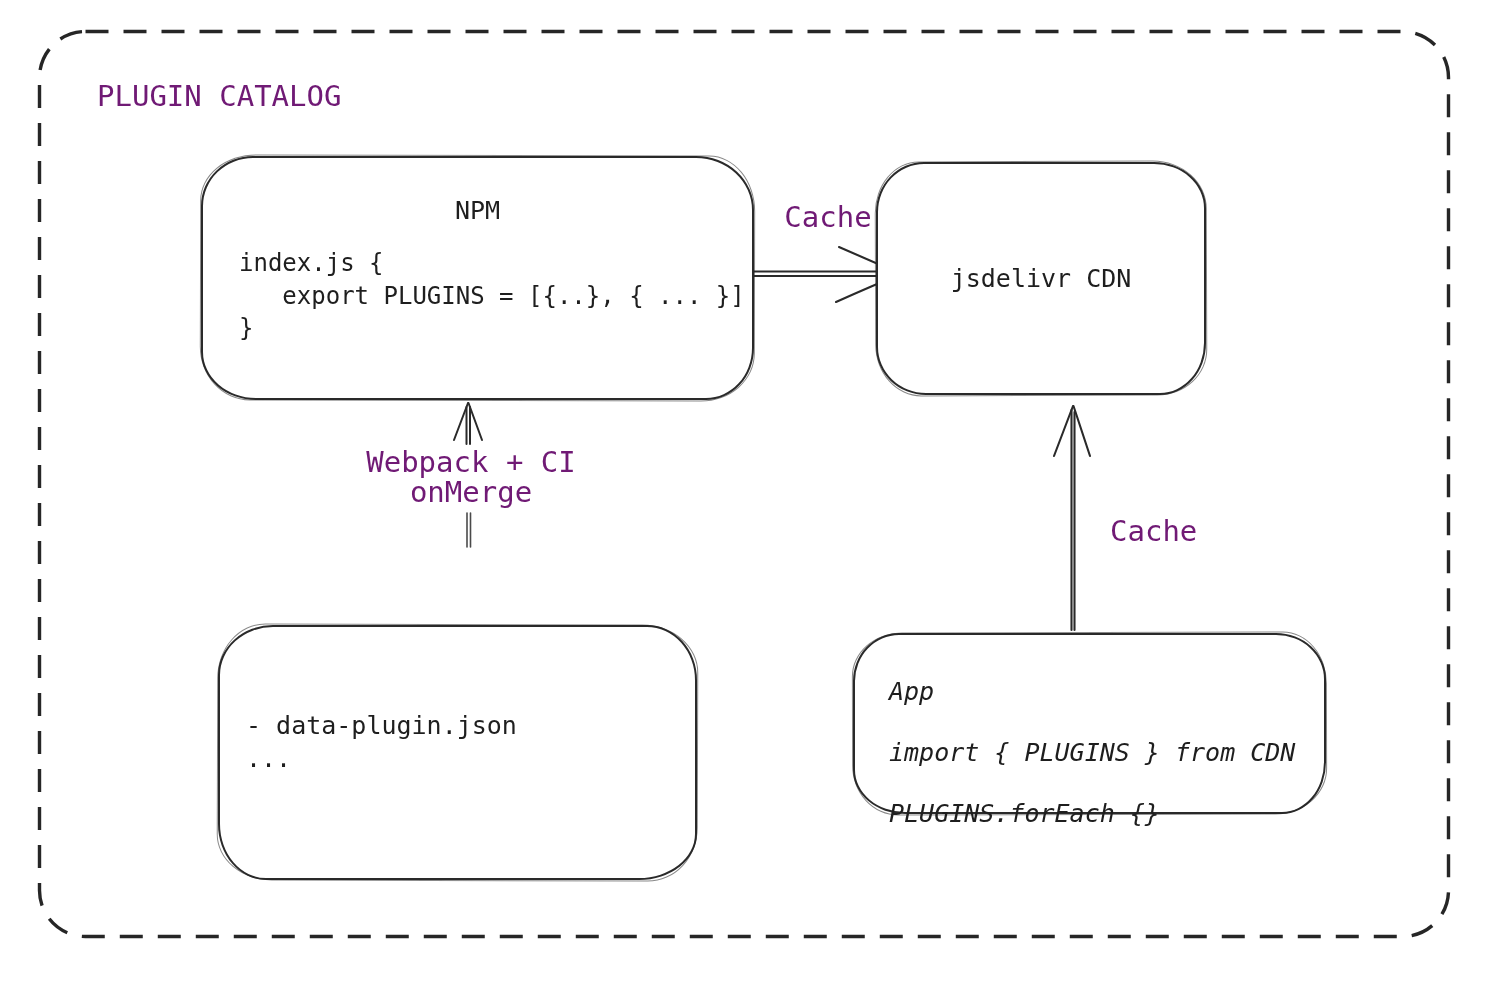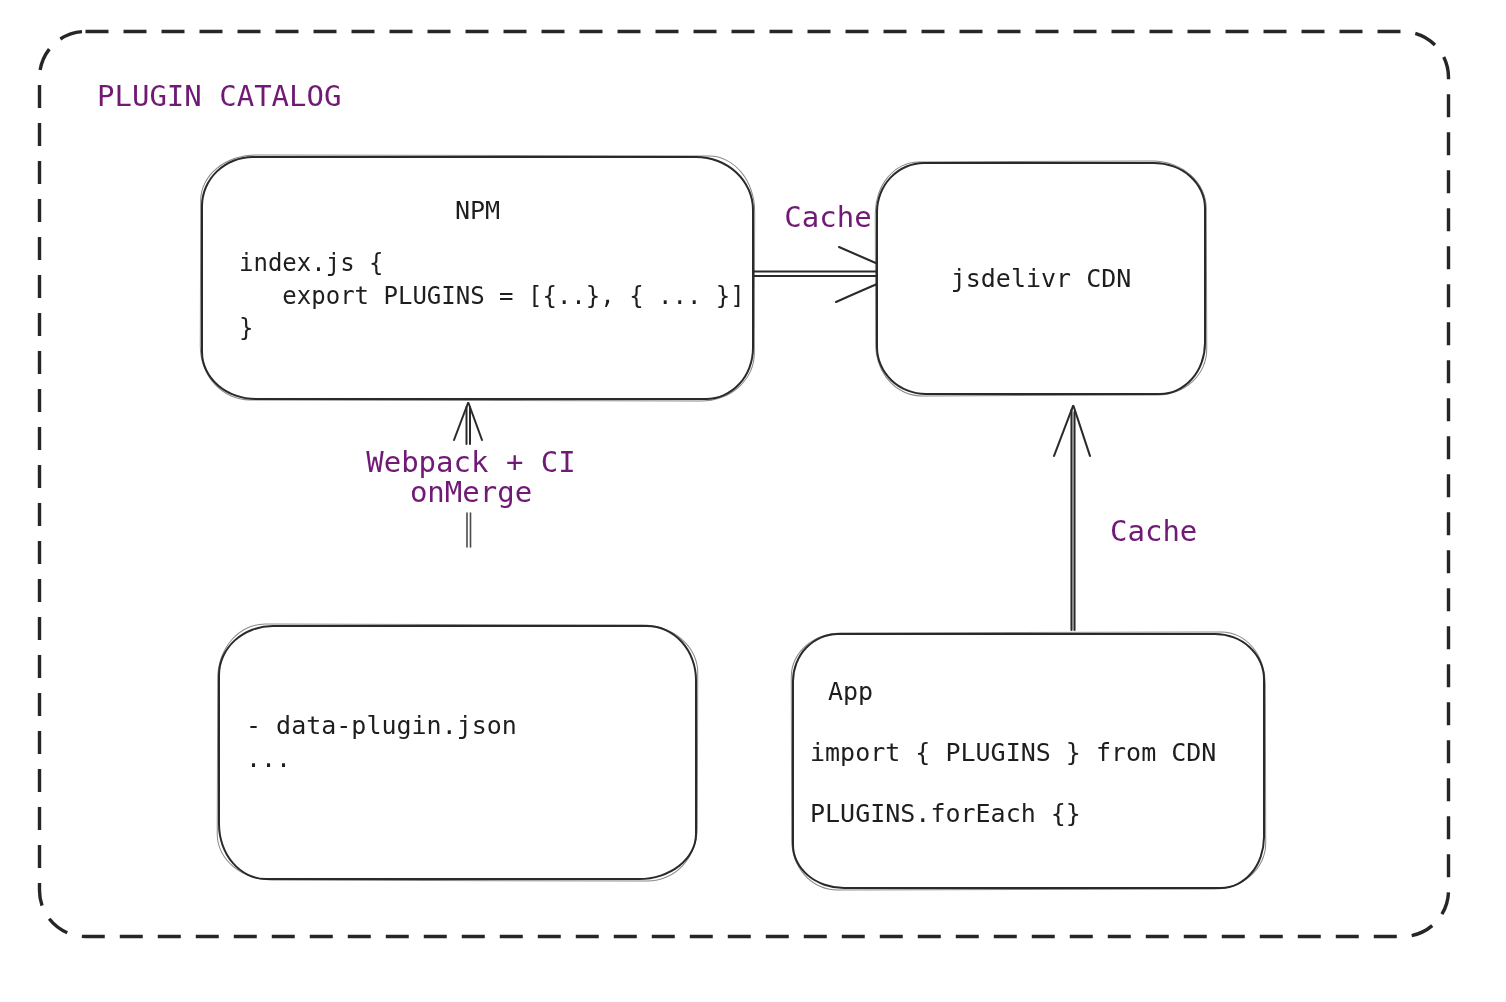--- a/index.html
+++ b/index.html
@@ -64,23 +64,24 @@
     justify-content: center;
   }
   #cdn-box::before { border-radius: 44px 54px 50px 46px / 52px 48px 46px 52px; transform: rotate(-0.2deg); }
   #repo-box {
     left: 218px; top: 625px;
     width: 479px; height: 255px;
     border-radius: 55px 50px 58px 48px / 50px 55px 46px 56px;
   }
   #repo-box::before { border-radius: 48px 56px 50px 55px / 55px 48px 54px 46px; transform: rotate(0.18deg); }
   #app-box {
-    left: 792px; top: 633px;
-    width: 473px; height: 256px;
+    left: 853px; top: 633px;
+    width: 473px; height: 181px;
     border-radius: 46px 50px 44px 52px / 48px 46px 52px 44px;
+    font-style: italic;
   }
   #app-box::before { border-radius: 50px 44px 52px 46px / 44px 52px 46px 50px; transform: rotate(-0.15deg); }
 
   .npm-title {
     text-align: center;
     font-size: 25px;
     margin-top: 38px;
   }
   .npm-code {
     margin-top: 22px;
@@ -98,21 +99,21 @@
     padding-left: 26px;
     font-size: 25px;
     line-height: 33px;
   }
   .app-title {
     margin-top: 42px;
     padding-left: 34px;
     font-size: 25px;
   }
   .app-code {
-    padding-left: 16px;
+    padding-left: 34px;
     font-size: 25px;
     margin-top: 32px;
     white-space: pre;
   }
 </style>
 </head>
 <body>
 
 <div id="canvas">
 

